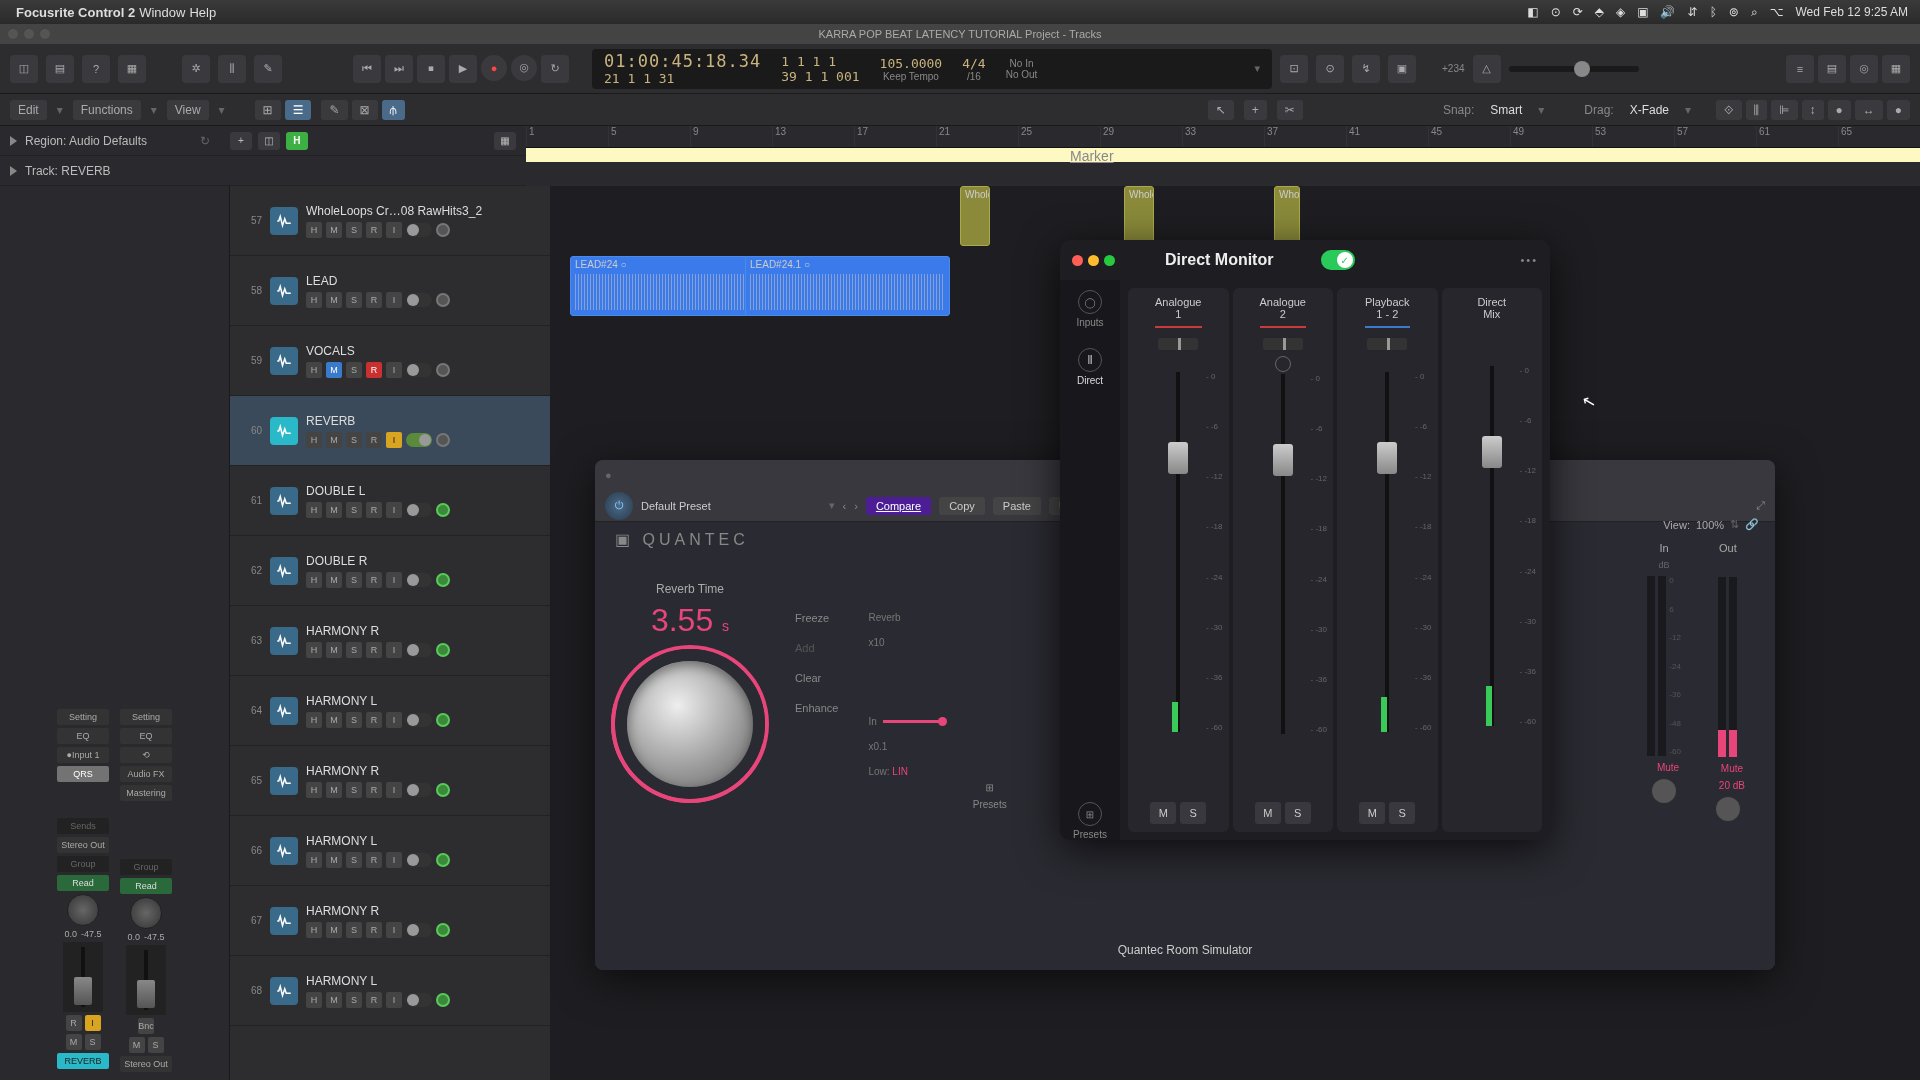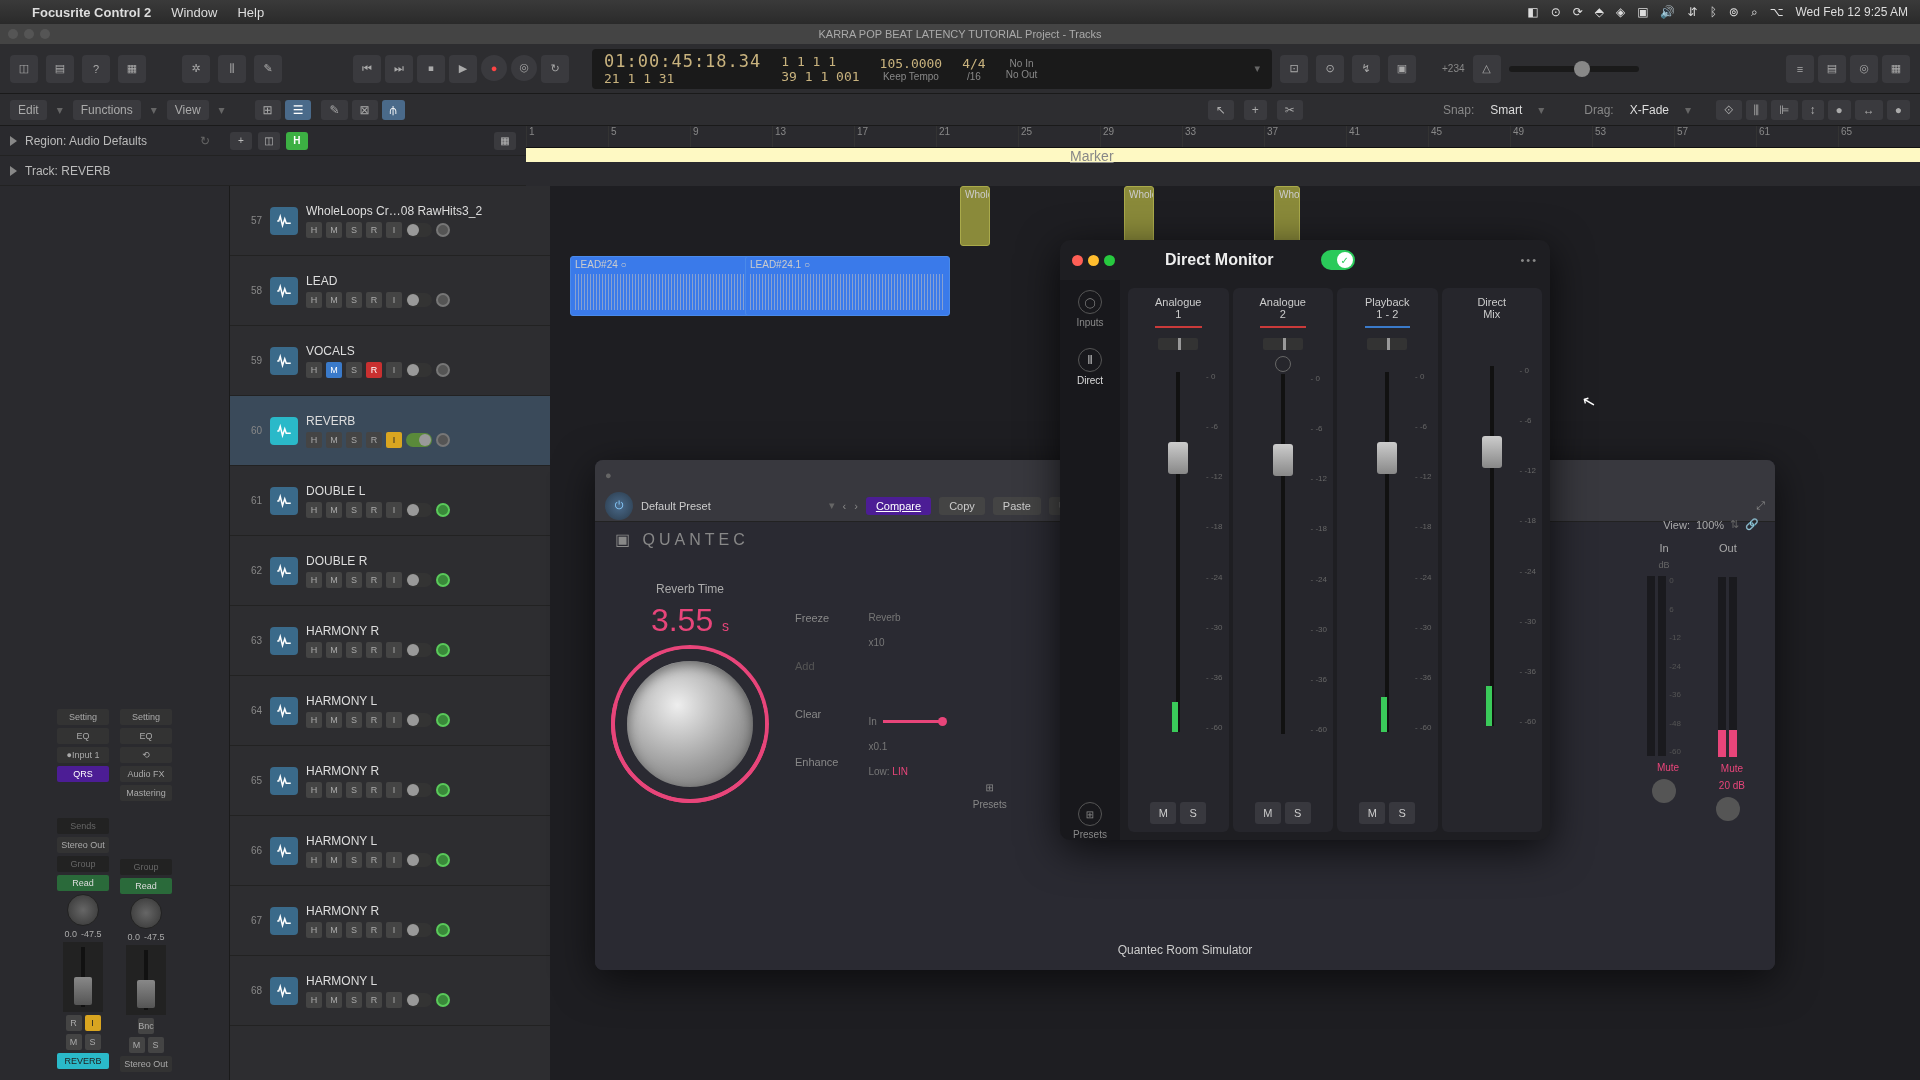--- a/index.html
+++ b/index.html
@@ -1,19 +1,19 @@
 <!DOCTYPE html>
 <html><head>
 <meta charset="utf-8">
 <style>
 * { margin: 0; padding: 0; box-sizing: border-box; font-family: -apple-system, BlinkMacSystemFont, "Helvetica Neue", sans-serif; }
 body { background: #2a2a2e; color: #ccc; font-size: 11px; overflow: hidden; width: 1920px; height: 1080px; }
 
 
-.menubar { height: 24px; background: linear-gradient(#3a3a3a, #2a2a2a); display: flex; align-items: center; padding: 0 12px; gap: 20px; color: #ddd; font-size: 13px; }
+.menubar { height: 24px; background: linear-gradient(#3a3a3a, #2a2a2a); display: flex; align-items: center; padding: 0 12px; gap: 4px; color: #ddd; font-size: 13px; }
 .menubar .apple { font-size: 14px; }
 .menubar .app-name { font-weight: 600; }
 .menubar .right { margin-left: auto; display: flex; gap: 12px; align-items: center; }
 .menubar .right span { font-size: 12px; }
 
 
 .titlebar { height: 20px; background: #444; display: flex; align-items: center; justify-content: center; font-size: 11px; color: #aaa; }
 .titlebar .left-dots { position: absolute; left: 8px; display: flex; gap: 6px; }
 .dot { width: 10px; height: 10px; border-radius: 50%; }
 .dot.r { background: #555; }
@@ -51,21 +51,21 @@
 
 .main { display: flex; height: calc(1080px - 24px - 20px - 50px - 32px - 60px); }
 
 
 .inspector { width: 230px; background: #2a2a2e; border-right: 1px solid #1a1a1a; display: flex; flex-direction: column; }
 .insp-top { flex: 1; }
 .insp-bottom { padding: 8px; }
 .insp-ch { display: flex; gap: 8px; justify-content: center; }
 .ch-strip { width: 55px; display: flex; flex-direction: column; align-items: center; gap: 3px; font-size: 9px; color: #aaa; }
 .ch-box { width: 52px; height: 16px; background: #333; border-radius: 2px; display: flex; align-items: center; justify-content: center; font-size: 9px; }
-.ch-box.blue { background: #4c1d95; color: #fff; }
+.ch-box.blue { background: #737373; color: #fff; }
 .ch-box.green { background: #2a6a3a; color: #ddd; }
 .knob { width: 32px; height: 32px; border-radius: 50%; background: radial-gradient(#666, #333); border: 1px solid #222; }
 .fader-area { height: 70px; width: 40px; background: #222; position: relative; display: flex; justify-content: center; }
 .fader-slot { width: 4px; height: 60px; background: #111; margin-top: 5px; }
 .fader-cap { position: absolute; width: 18px; height: 28px; background: linear-gradient(#888,#555); top: 35px; border-radius: 2px; }
 
 
 .tracklist { width: 320px; background: #2d2d30; overflow-y: auto; }
 .track { height: 70px; border-bottom: 1px solid #222; display: flex; align-items: center; padding: 0 8px; gap: 8px; position: relative; }
 .track.sel { background: #3a4a5a; }
@@ -107,21 +107,21 @@
 .plugin-btn { padding: 3px 10px; background: #444; border-radius: 3px; font-size: 11px; color: #ccc; cursor: pointer; }
 .plugin-btn.prim { background: #4c1d95; color: #fff; text-decoration: underline; }
 .plugin-body { padding: 20px; display: flex; gap: 30px; position: relative; height: calc(100% - 62px - 40px); }
 .quantec-logo { position: absolute; left: 20px; top: 8px; font-size: 16px; letter-spacing: 4px; color: #888; }
 .big-knob-area { margin-top: 40px; display: flex; flex-direction: column; align-items: center; }
 .param-label { font-size: 12px; color: #aaa; margin-bottom: 6px; }
 .param-value { font-size: 32px; color: #e8457a; font-weight: 300; margin-bottom: 10px; }
 .param-value .unit { font-size: 14px; }
 .big-knob { width: 150px; height: 150px; border-radius: 50%; background: radial-gradient(circle at 40% 35%, #eee, #999 60%, #666); border: 12px solid #2a2a32; box-shadow: 0 0 0 4px #e8457a, inset 0 4px 12px rgba(0,0,0,0.4); position: relative; }
 .big-knob::before { content:''; position:absolute; inset:-16px; border-radius:50%; border: 4px solid transparent; border-left-color:#e8457a; border-bottom-color:#e8457a; transform: rotate(-30deg); }
-.side-btns { display: flex; flex-direction: column; gap: 36px; margin-top: 70px; font-size: 11px; color: #888; }
+.side-btns { display: flex; flex-direction: column; gap: 18px; margin-top: 70px; font-size: 11px; color: #888; }
 .side-btns div { cursor: pointer; }
 .plugin-footer { height: 40px; display: flex; align-items: center; justify-content: center; font-size: 12px; color: #ccc; background: #2a2a32; }
 
 .meters-area { flex: 1; display: flex; justify-content: flex-end; padding-right: 10px; }
 .io-meters { display: flex; gap: 30px; }
 .io-col { display: flex; flex-direction: column; align-items: center; gap: 6px; font-size: 11px; color: #aaa; }
 .meter-bar { width: 8px; height: 180px; background: #1a1a1e; position: relative; }
 .meter-fill { position: absolute; bottom: 0; width: 100%; background: linear-gradient(to top, #3aca5a, #caca3a, #ca3a3a); }
 .mute-text { color: #e8457a; font-size: 10px; margin-left: 8px; }
 .db-knob { width: 24px; height: 24px; border-radius: 50%; background: #555; }

